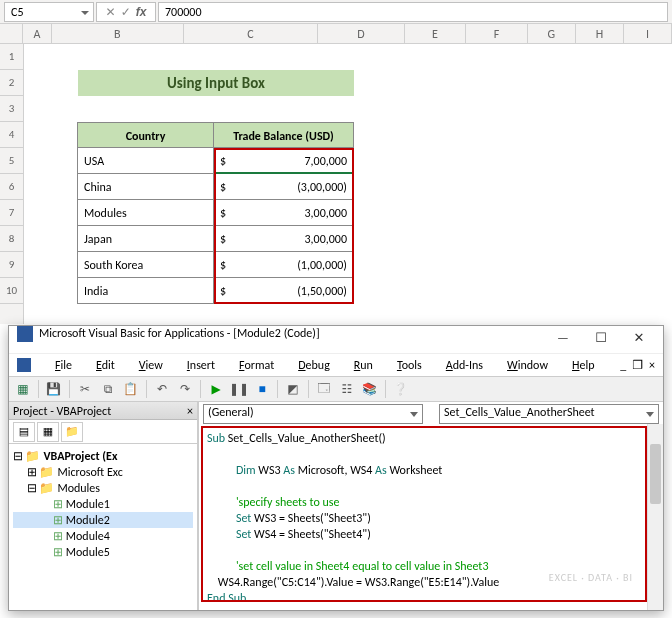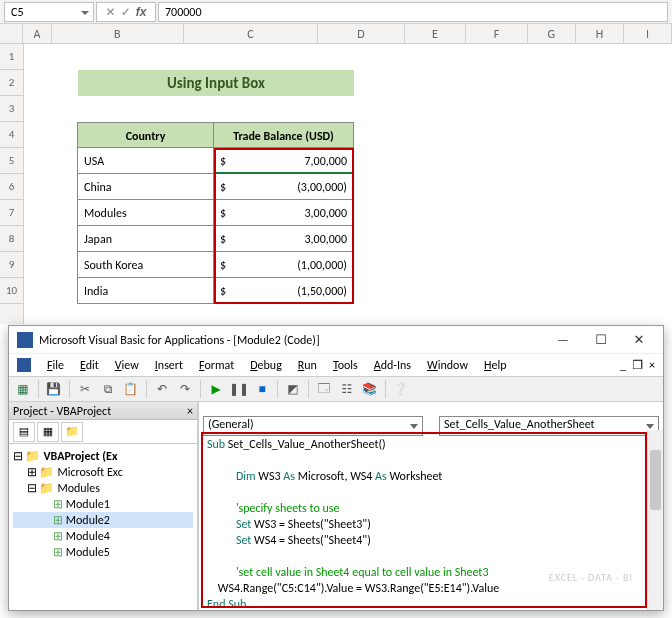--- a/index.html
+++ b/index.html
@@ -22,40 +22,40 @@
 .thB,.thC{position:absolute;top:78px;height:26px;line-height:26px;text-align:center;background:#c6e0b4;font-weight:600;font-size:12px;border:1px solid #888}
 .thB{left:53px;width:137px}
 .thC{left:190px;width:140px;border-left:none}
 .cellB,.cellC{position:absolute;height:26px;line-height:26px;border:1px solid #888;padding:0 6px;font-size:12px;border-top:none}
 .cellB{left:53px;width:137px}
 .cellC{left:190px;width:140px;border-left:none;display:flex;justify-content:space-between}
 .redbox{position:absolute;left:190px;top:104px;width:140px;height:156px;border:2px solid #c00000;pointer-events:none}
 .selcell{position:absolute;left:190px;top:104px;width:140px;height:26px;border:2px solid #1a7a3e;pointer-events:none}
 
 .vbe{position:absolute;left:8px;top:325px;width:656px;height:286px;background:#fff;border:1px solid #999;box-shadow:0 4px 12px rgba(0,0,0,0.3);display:flex;flex-direction:column}
-.vbe-title{height:28px;background:#fff;display:flex;align-items:center;padding:0 8px;gap:6px;border-bottom:1px solid #eee}
+.vbe-title{height:28px;background:#fff;display:flex;align-items:flex-start;padding:0 8px;gap:6px;border-bottom:1px solid #eee}
 .vbe-title .t{flex:1;font-size:12px}
 .wbtn{width:32px;height:24px;text-align:center;line-height:24px;font-size:13px;color:#333}
-.vbe-menu{height:22px;display:flex;align-items:center;gap:16px;padding:0 8px;font-size:12px}
+.vbe-menu{height:22px;display:flex;align-items:center;gap:24px;padding:0 8px;font-size:12px}
 .vbe-menu span u{text-decoration:underline}
 .vbe-menu .mr{margin-left:auto;display:flex;gap:6px;font-size:13px}
 .vbe-tb{height:26px;background:#f0f0f0;border-top:1px solid #ccc;border-bottom:1px solid #ccc;display:flex;align-items:center;padding:0 4px;gap:3px}
 .tbi{width:20px;height:20px;display:flex;align-items:center;justify-content:center;font-size:12px;color:#555}
 .tbs{width:1px;height:18px;background:#ccc;margin:0 2px}
 .vbe-body{flex:1;display:flex;min-height:0}
 .pexp{width:190px;border-right:2px solid #ccc;display:flex;flex-direction:column;background:#fff}
 .pexp-title{height:18px;background:linear-gradient(#e8e8e8,#d8d8d8);font-size:11px;padding:0 4px;line-height:18px;border-bottom:1px solid #bbb;display:flex}
 .pexp-title .x{margin-left:auto}
 .pexp-tb{height:24px;border-bottom:1px solid #ccc;display:flex;align-items:center;gap:2px;padding:0 4px}
 .ptbi{width:22px;height:20px;border:1px solid #ccc;background:#fff;font-size:11px;text-align:center;line-height:18px}
 .ptree{flex:1;overflow:auto;padding:4px;font-size:11px}
 .ptree .n{white-space:nowrap;height:16px;line-height:16px}
 .ptree .sel{background:#cfe4fa}
 .code-area{flex:1;display:flex;flex-direction:column}
-.cdd{height:22px;display:flex;gap:16px;padding:14px 4px}
+.cdd{height:22px;display:flex;gap:16px;padding:2px 4px}
 .cdd select,.cdd .dd{flex:1;height:20px;border:1px solid #888;font-size:11px;padding:0 4px;background:#fff;position:relative}
 .cdd .dd::after{content:"";position:absolute;right:4px;top:7px;border-left:4px solid transparent;border-right:4px solid transparent;border-top:5px solid #666}
 .code{flex:1;font-family:Consolas,monospace;font-size:12px;padding:6px 8px;white-space:pre;position:relative;overflow:auto;line-height:16px}
 .code .kw{color:#0f766e}
 .code .cm{color:#009900}
 .code-red{position:absolute;left:2px;top:2px;right:16px;height:176px;border:2px solid #c00000;pointer-events:none}
 .wm{position:absolute;right:30px;bottom:24px;color:#ccc;font-size:10px;letter-spacing:1px}
 .scr{position:absolute;right:0;top:0;bottom:0;width:16px;background:#f0f0f0;border-left:1px solid #ddd}
 .scr .th{position:absolute;left:2px;right:2px;top:20px;height:60px;background:#c8c8c8;border-radius:2px}
 </style>

